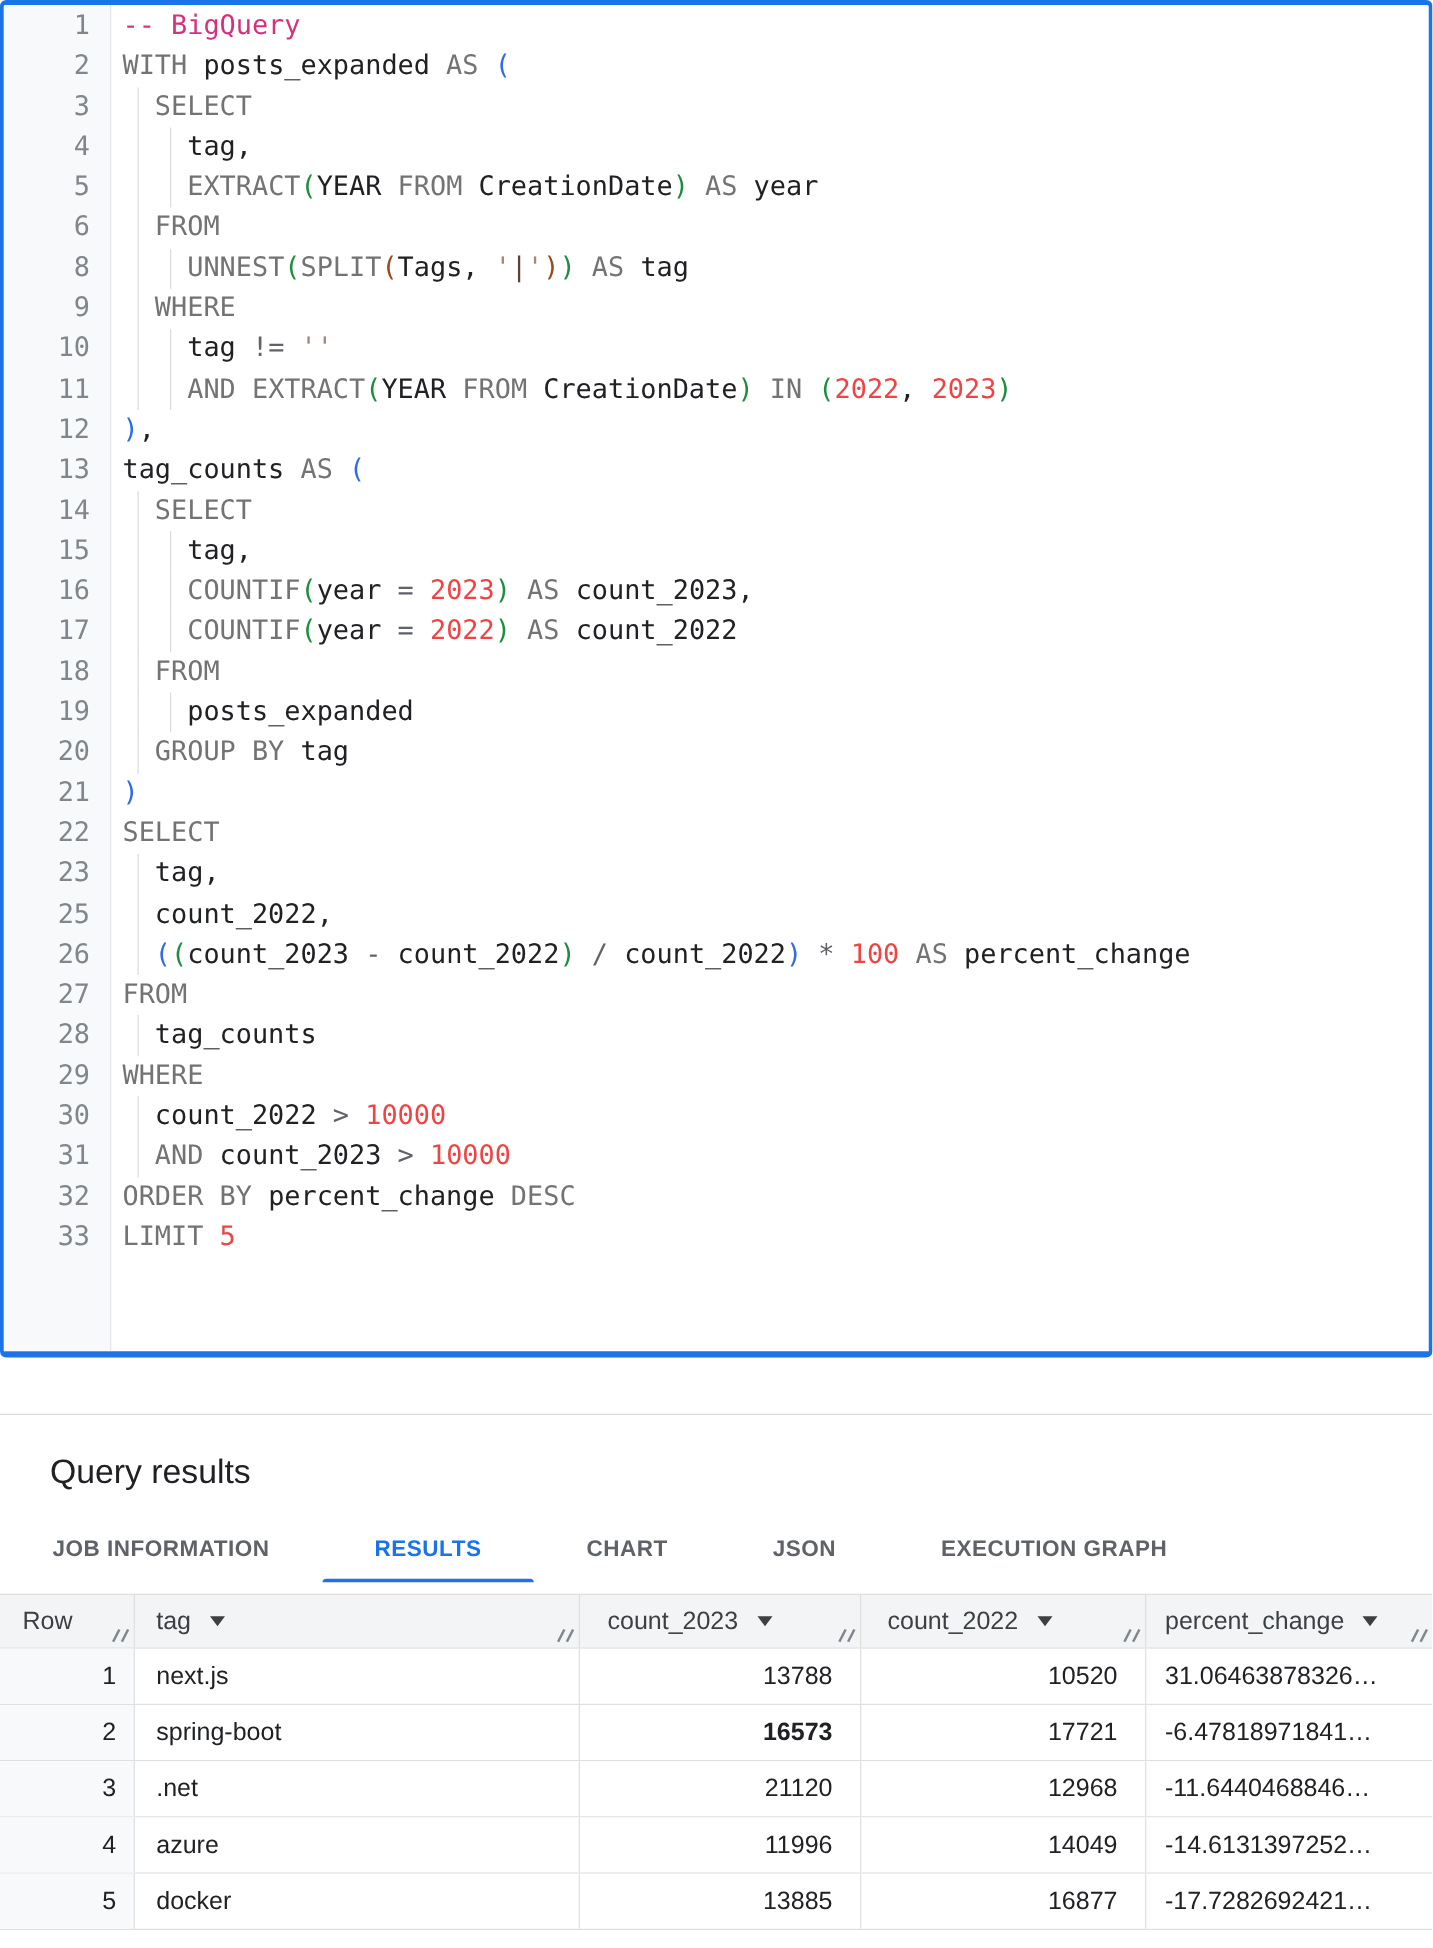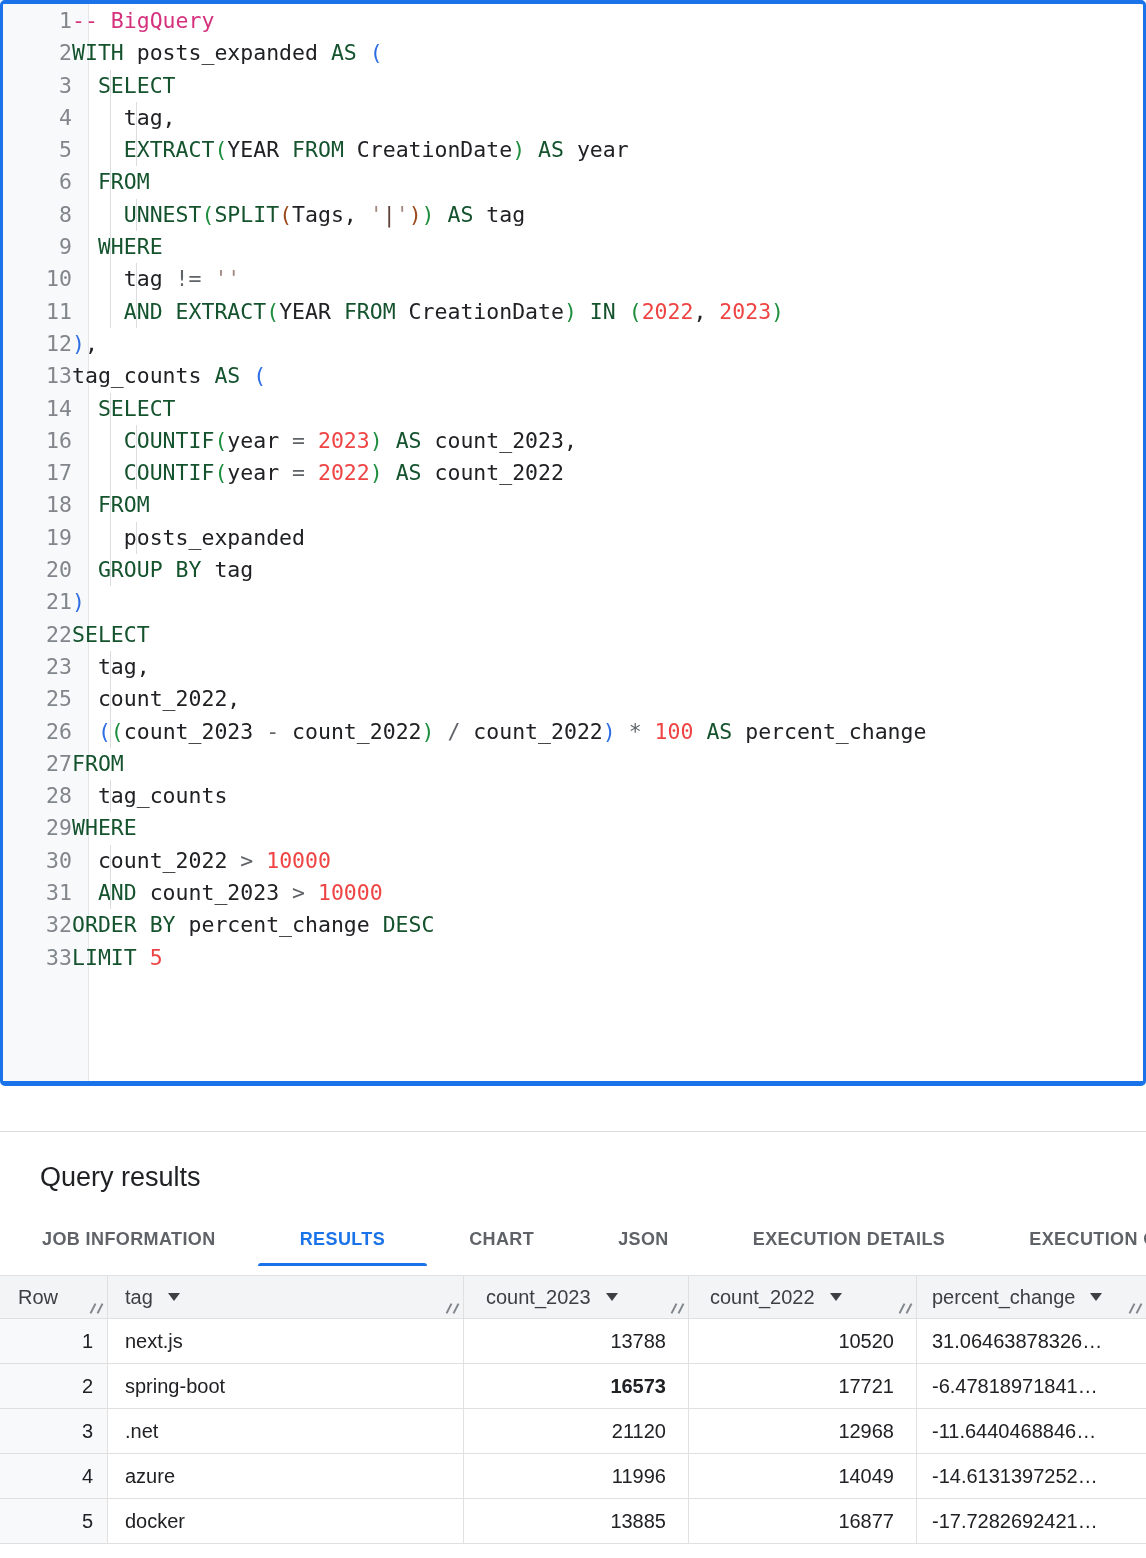--- a/index.html
+++ b/index.html
@@ -11,24 +11,24 @@
     position:relative; box-sizing:border-box; width:1146px; height:1086px;
     border:3px solid #1a73e8; border-top-width:4px; border-bottom-width:5px;
     border-radius:5px; background:#fff; overflow:hidden;
     font-family:"DejaVu Sans Mono", monospace; font-size:21.5px; line-height:32.3px;
   }
   .gutter-bg { position:absolute; left:0; top:0; bottom:0; width:85px;
                background:#f8f9fa; border-right:1px solid #e4e6e9; }
   #code-lines { position:relative; padding-top:1px; }
   .code-line { position:relative; white-space:pre; height:32.3px; }
   .ln { display:inline-block; width:69px; text-align:right; color:#80868b; }
-  .code { color:#202124; }
+  .code { margin-left:26px; color:#202124; }
   .guide { position:absolute; top:0; bottom:0; width:1px; background:#dadce0; }
 
-  .tk-kw      { color:#14532d; }
+  .tk-kw      { color:#737373; }
   .tk-comment { color:#d5317d; }
   .tk-num     { color:#ef4444; }
   .tk-op      { color:#5f6368; }
   .tk-str     { color:#5d4037; }
   .tk-strq    { color:#a1887f; }
   .tk-p1      { color:#2e6de4; }
   .tk-p2      { color:#1e8e3e; }
   .tk-p3      { color:#9b4a1d; }
 
   
@@ -90,20 +90,21 @@
       <div class="code-line"><span class="ln">4</span><i class="guide" style="left: 107px;"></i><i class="guide" style="left: 133px;"></i><span class="code">    <span>tag,</span></span></div>
       <div class="code-line"><span class="ln">5</span><i class="guide" style="left: 107px;"></i><i class="guide" style="left: 133px;"></i><span class="code">    <span class="tk-kw">EXTRACT</span><span class="tk-p2">(</span><span>YEAR </span><span class="tk-kw">FROM</span><span> CreationDate</span><span class="tk-p2">)</span><span> </span><span class="tk-kw">AS</span><span> year</span></span></div>
       <div class="code-line"><span class="ln">6</span><i class="guide" style="left: 107px;"></i><span class="code">  <span class="tk-kw">FROM</span></span></div>
       <div class="code-line"><span class="ln">8</span><i class="guide" style="left: 107px;"></i><i class="guide" style="left: 133px;"></i><span class="code">    <span class="tk-kw">UNNEST</span><span class="tk-p2">(</span><span class="tk-kw">SPLIT</span><span class="tk-p3">(</span><span>Tags, </span><span class="tk-strq">'</span><span class="tk-str">|</span><span class="tk-strq">'</span><span class="tk-p3">)</span><span class="tk-p2">)</span><span> </span><span class="tk-kw">AS</span><span> tag</span></span></div>
       <div class="code-line"><span class="ln">9</span><i class="guide" style="left: 107px;"></i><span class="code">  <span class="tk-kw">WHERE</span></span></div>
       <div class="code-line"><span class="ln">10</span><i class="guide" style="left: 107px;"></i><i class="guide" style="left: 133px;"></i><span class="code">    <span>tag </span><span class="tk-op">!=</span><span> </span><span class="tk-strq">''</span></span></div>
       <div class="code-line"><span class="ln">11</span><i class="guide" style="left: 107px;"></i><i class="guide" style="left: 133px;"></i><span class="code">    <span class="tk-kw">AND</span><span> </span><span class="tk-kw">EXTRACT</span><span class="tk-p2">(</span><span>YEAR </span><span class="tk-kw">FROM</span><span> CreationDate</span><span class="tk-p2">)</span><span> </span><span class="tk-kw">IN</span><span> </span><span class="tk-p2">(</span><span class="tk-num">2022</span><span>, </span><span class="tk-num">2023</span><span class="tk-p2">)</span></span></div>
       <div class="code-line"><span class="ln">12</span><span class="code"><span class="tk-p1">)</span><span>,</span></span></div>
       <div class="code-line"><span class="ln">13</span><span class="code"><span>tag_counts </span><span class="tk-kw">AS</span><span> </span><span class="tk-p1">(</span></span></div>
       <div class="code-line"><span class="ln">14</span><i class="guide" style="left: 107px;"></i><span class="code">  <span class="tk-kw">SELECT</span></span></div>
+      <div class="code-line"><span class="ln">15</span><i class="guide" style="left: 107px;"></i><i class="guide" style="left: 133px;"></i><span class="code">    <span>tag,</span></span></div>
       <div class="code-line"><span class="ln">16</span><i class="guide" style="left: 107px;"></i><i class="guide" style="left: 133px;"></i><span class="code">    <span class="tk-kw">COUNTIF</span><span class="tk-p2">(</span><span>year </span><span class="tk-op">=</span><span> </span><span class="tk-num">2023</span><span class="tk-p2">)</span><span> </span><span class="tk-kw">AS</span><span> count_2023,</span></span></div>
       <div class="code-line"><span class="ln">17</span><i class="guide" style="left: 107px;"></i><i class="guide" style="left: 133px;"></i><span class="code">    <span class="tk-kw">COUNTIF</span><span class="tk-p2">(</span><span>year </span><span class="tk-op">=</span><span> </span><span class="tk-num">2022</span><span class="tk-p2">)</span><span> </span><span class="tk-kw">AS</span><span> count_2022</span></span></div>
       <div class="code-line"><span class="ln">18</span><i class="guide" style="left: 107px;"></i><span class="code">  <span class="tk-kw">FROM</span></span></div>
       <div class="code-line"><span class="ln">19</span><i class="guide" style="left: 107px;"></i><i class="guide" style="left: 133px;"></i><span class="code">    <span>posts_expanded</span></span></div>
       <div class="code-line"><span class="ln">20</span><i class="guide" style="left: 107px;"></i><span class="code">  <span class="tk-kw">GROUP BY</span><span> tag</span></span></div>
       <div class="code-line"><span class="ln">21</span><span class="code"><span class="tk-p1">)</span></span></div>
       <div class="code-line"><span class="ln">22</span><span class="code"><span class="tk-kw">SELECT</span></span></div>
       <div class="code-line"><span class="ln">23</span><i class="guide" style="left: 107px;"></i><span class="code">  <span>tag,</span></span></div>
       <div class="code-line"><span class="ln">25</span><i class="guide" style="left: 107px;"></i><span class="code">  <span>count_2022,</span></span></div>
       <div class="code-line"><span class="ln">26</span><i class="guide" style="left: 107px;"></i><span class="code">  <span class="tk-p1">(</span><span class="tk-p2">(</span><span>count_2023 </span><span class="tk-op">-</span><span> count_2022</span><span class="tk-p2">)</span><span> </span><span class="tk-op">/</span><span> count_2022</span><span class="tk-p1">)</span><span> </span><span class="tk-op">*</span><span> </span><span class="tk-num">100</span><span> </span><span class="tk-kw">AS</span><span> percent_change</span></span></div>
@@ -120,21 +121,20 @@
 <div class="divider"></div>
 
 <div class="results-panel">
   <h1 class="results-title">Query results</h1>
 
   <div class="tabs" id="tabs">
       <div class="tab">JOB INFORMATION</div>
       <div class="tab active">RESULTS</div>
       <div class="tab">CHART</div>
       <div class="tab">JSON</div>
-      <div class="tab">EXECUTION DETAILS</div>
       <div class="tab">EXECUTION GRAPH</div>
     </div>
 
   <div class="table">
     <div class="thead" id="thead">
         <div class="th th-row" style="width: 108px;">
           <span>Row</span>
           <span class="grip"></span>
         </div>
         <div class="th th-tag" style="width: 356px;">

